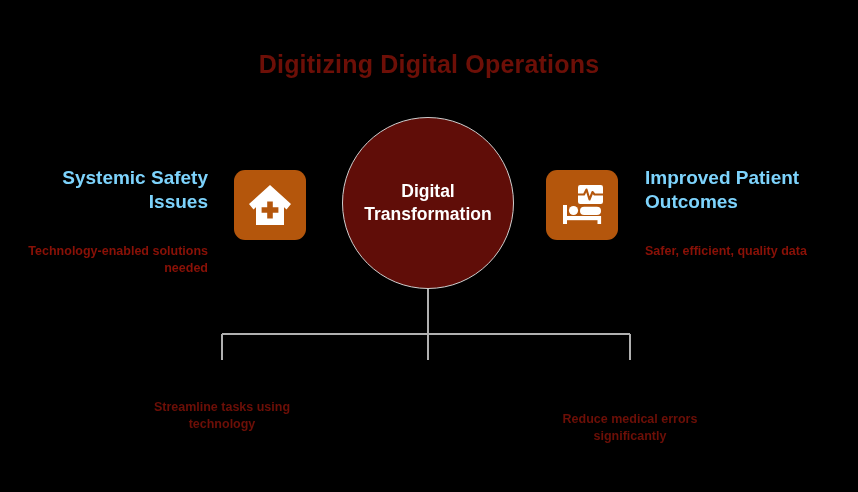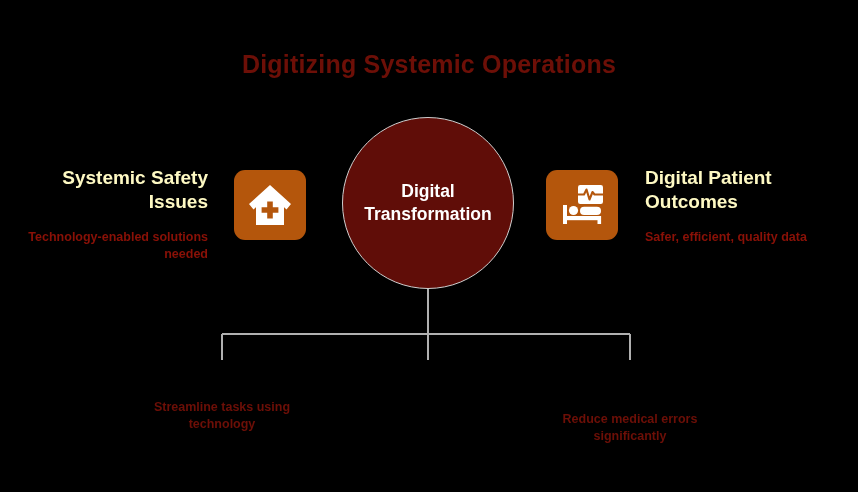--- a/index.html
+++ b/index.html
@@ -47,25 +47,25 @@
     text-align: right;
   }
   #right-block {
     left: 645px;
     top: 166px;
     text-align: left;
   }
   .side-heading {
     font-size: 19px;
     font-weight: bold;
-    color: #fef9c3;
+    color: #7dd3fc;
     line-height: 1.28;
   }
   .side-sub {
-    margin-top: 14px;
+    margin-top: 28px;
     font-size: 12.5px;
     font-weight: bold;
     color: #8a1107;
     line-height: 1.35;
   }
 
   
   .icon-tile {
     position: absolute;
     width: 72px;
@@ -120,29 +120,29 @@
   }
   #leaf-0 { left: 122px; margin-top: 28px; }
   #leaf-1 { left: 328px; }
   #leaf-2 { left: 530px; margin-top: 40px; }
 </style>
 </head>
 <body>
 
 <div id="canvas">
 
-  <div id="title">Digitizing Systemic Operations</div>
+  <div id="title">Digitizing Digital Operations</div>
 
   <div class="side-block" id="left-block">
     <div class="side-heading">Systemic Safety Issues</div>
     <div class="side-sub">Technology-enabled solutions needed</div>
   </div>
 
   <div class="side-block" id="right-block">
-    <div class="side-heading">Digital Patient Outcomes</div>
+    <div class="side-heading">Improved Patient Outcomes</div>
     <div class="side-sub">Safer, efficient, quality data</div>
   </div>
 
   <div class="icon-tile" id="icon-left">
     <span>
       <svg width="46" height="44" viewBox="0 0 46 44" aria-hidden="true">
 
         <path d="M23 2 L44 21 L39.5 26.5 L23 11 L6.5 26.5 L2 21 Z" fill="#ffffff"></path>
 
         <path fill="#ffffff" fill-rule="evenodd" d="M9 22.5 L23 9.7 L37 22.5 L37 42 L9 42 Z

